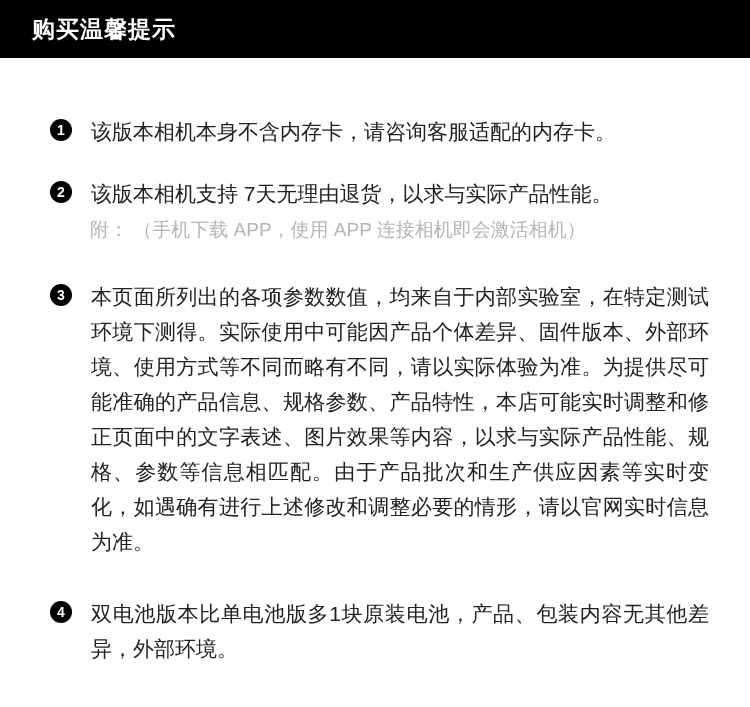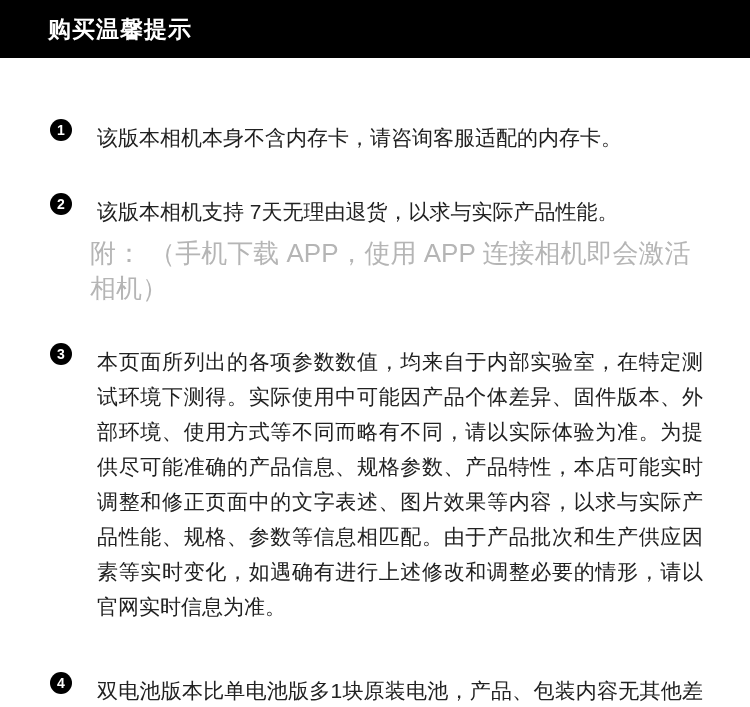--- a/index.html
+++ b/index.html
@@ -14,21 +14,21 @@
     width: 750px;
     height: 707px;
     background: #ffffff;
     overflow: hidden;
   }
   .header {
     height: 58px;
     background: #000000;
     display: flex;
     align-items: center;
-    padding-left: 48px;
+    padding-left: 32px;
   }
   .header-title {
     margin: 0;
     color: #ffffff;
     font-size: 23px;
     font-weight: 700;
     letter-spacing: 1px;
     line-height: 1;
   }
   .content {
@@ -52,30 +52,30 @@
     font-weight: 700;
     display: flex;
     align-items: center;
     justify-content: center;
     margin-top: 6px;
     margin-right: 18px;
     line-height: 1;
   }
   .notice-body { width: 620px; }
   .notice-text {
-    margin: 7px;
+    margin: 1px;
     font-size: 21px;
     line-height: 35px;
     color: #212121;
     text-align: justify;
     letter-spacing: 0;
   }
   .notice-note {
     margin: 0;
-    font-size: 26px;
+    font-size: 19px;
     line-height: 35px;
     color: #b5b5b5;
     white-space: pre-wrap;
   }
 </style>
 </head>
 <body>
 
 <div class="page">
 

